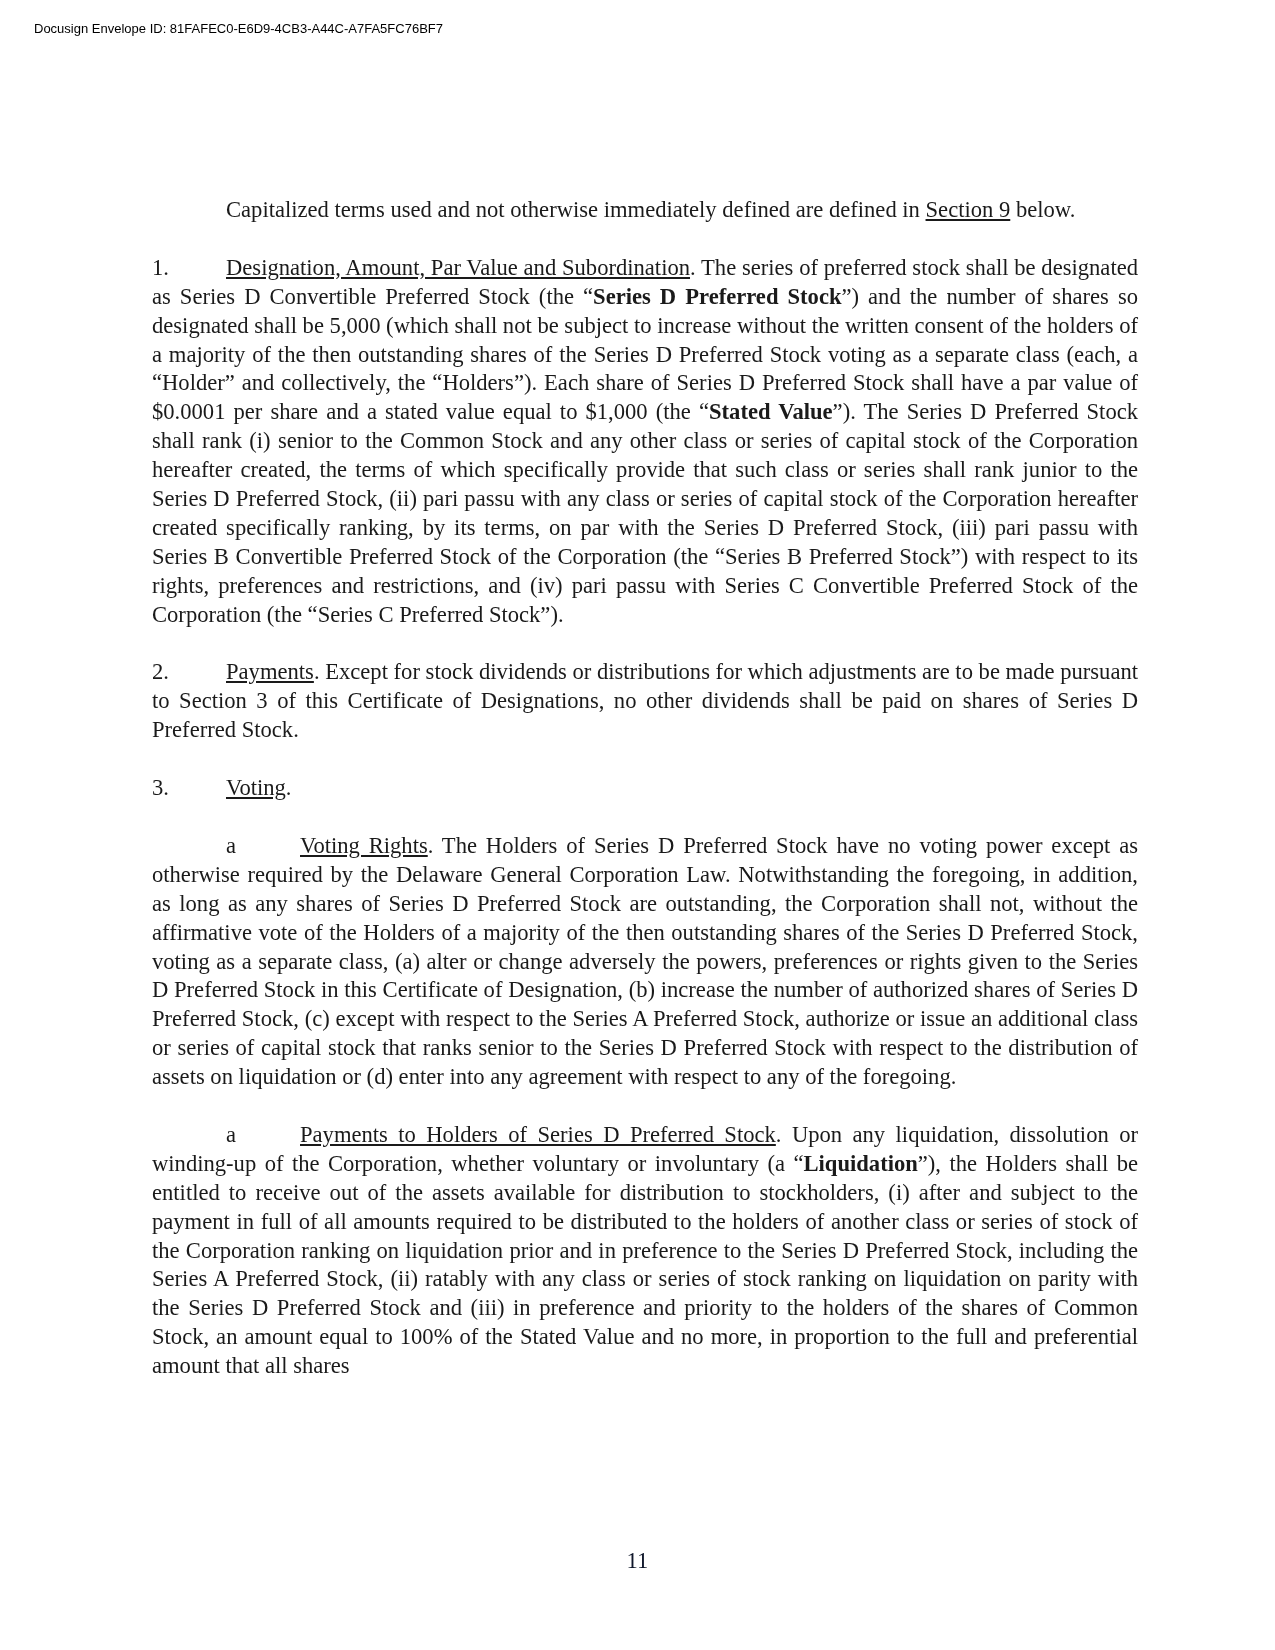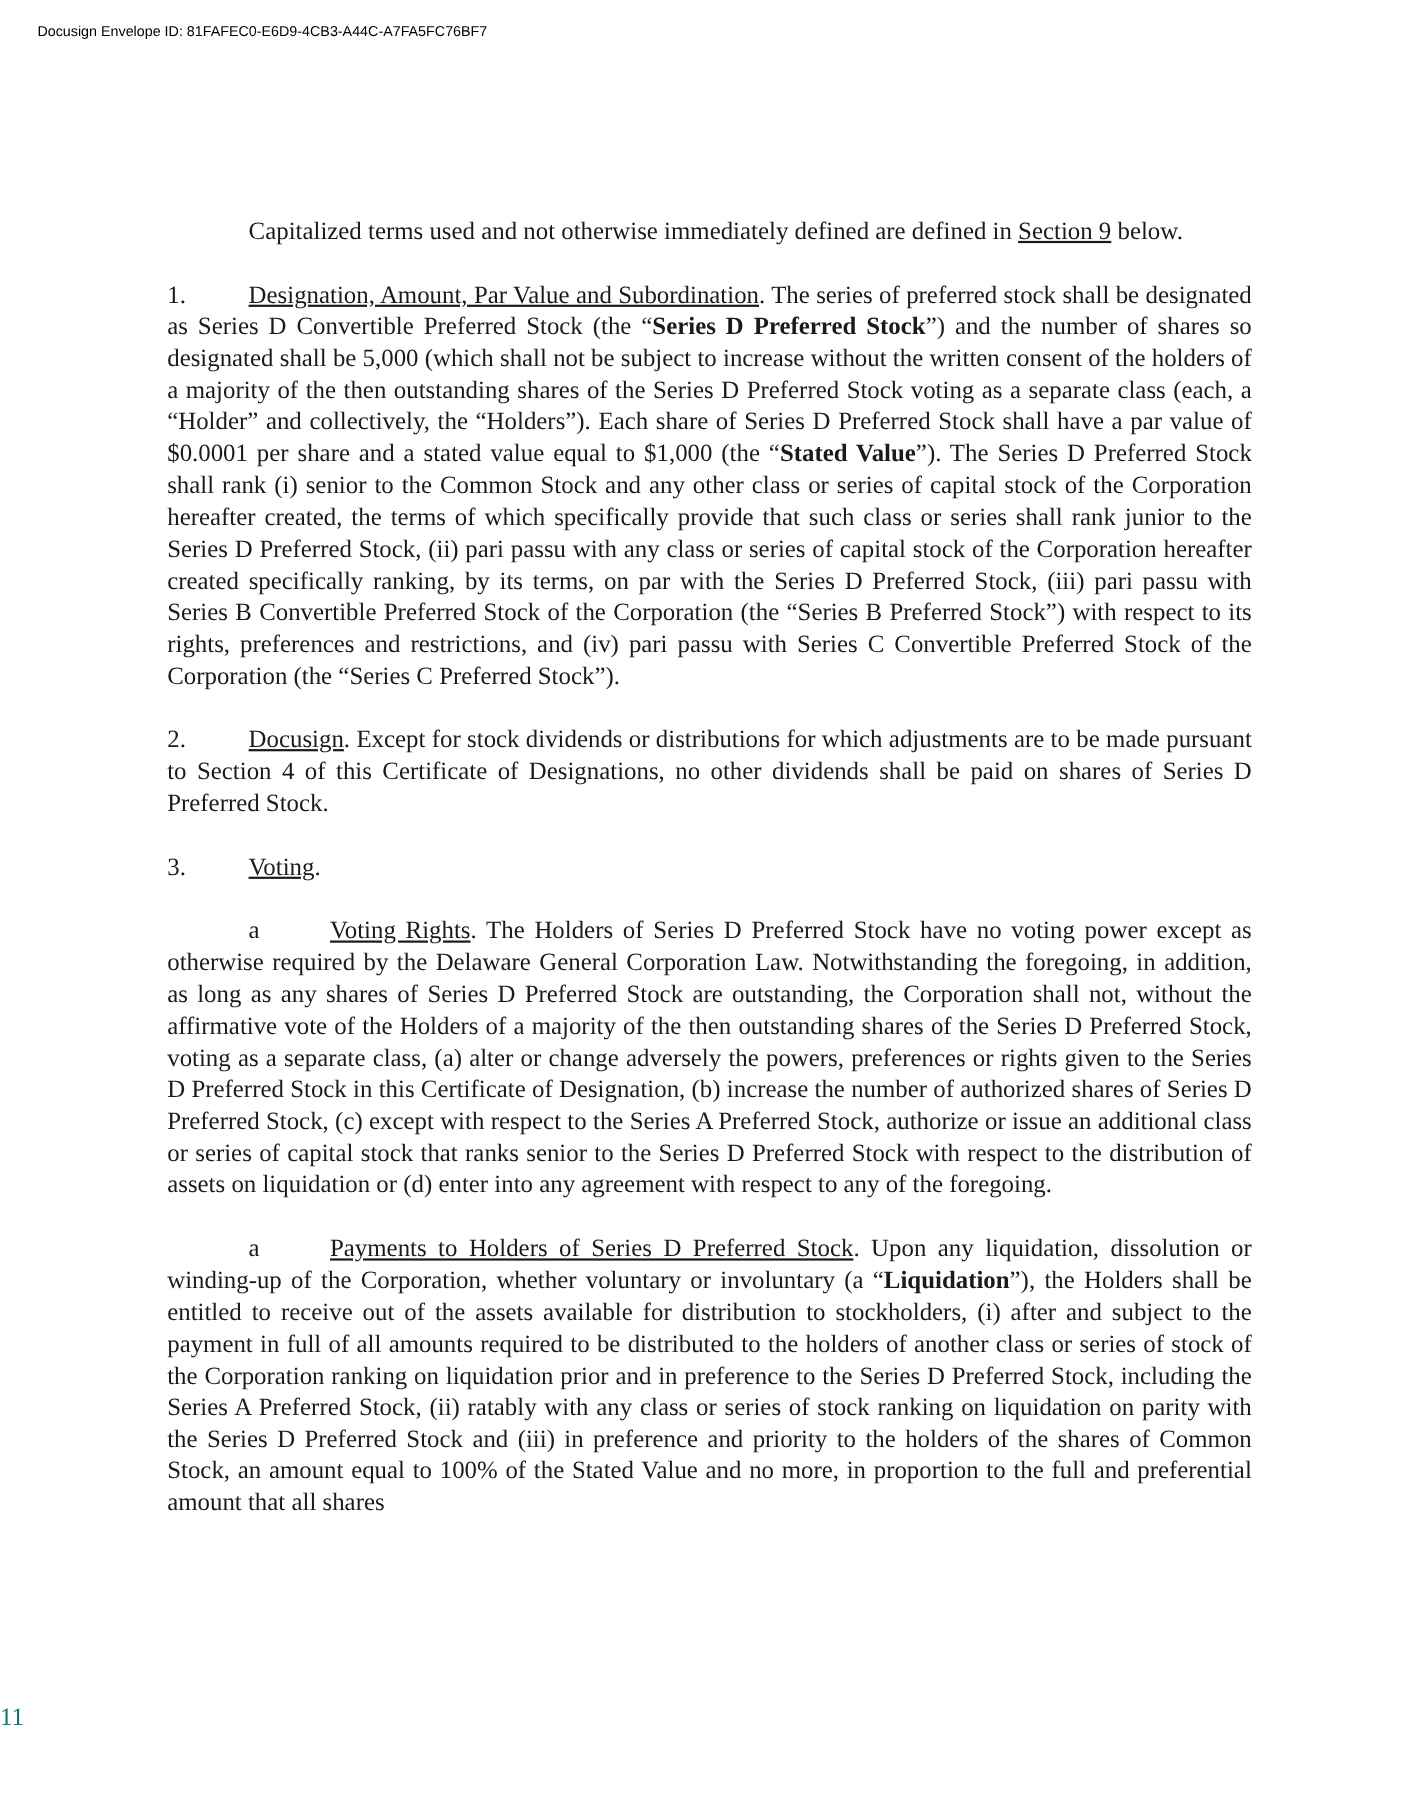--- a/index.html
+++ b/index.html
@@ -15,36 +15,36 @@
   }
   .para { margin: 0 0 28.9px 0; }
   .indent1 { text-indent: 74px; }
   .num { display: inline-block; width: 74px; text-indent: 0; }
   .subnum { display: inline-block; width: 74px; }
   .sub { text-indent: 74px; }
   .u { text-decoration: underline; text-underline-offset: 2px; }
   .b { font-weight: bold; }
   .heading-only { margin-bottom: 28.9px; }
   .page-number {
-    position: absolute; left: 0; width: 1275px; top: 1548px; 
-    font-family: "Liberation Serif", serif; font-size: 22.6px; color: #0f766e;
+    position: absolute; left: 0; width: 1275px; top: 1548px; text-align: center;
+    font-family: "Liberation Serif", serif; font-size: 22.6px; color: #0f172a;
   }
 </style>
 </head>
 <body>
 
 <div class="envelope">Docusign Envelope ID: 81FAFEC0-E6D9-4CB3-A44C-A7FA5FC76BF7</div>
 
 <div class="page">
 
   <p class="para indent1"><span>Capitalized terms used and not otherwise immediately defined are defined in </span><span class="u">Section 9</span><span> below.</span></p>
 
   <p class="para"><span class="num">1.</span><span class="u">Designation, Amount, Par Value and Subordination</span><span>. The series of preferred stock shall be designated as Series D Convertible Preferred Stock (the “</span><span class="b">Series D Preferred Stock</span><span>”) and the number of shares so designated shall be 5,000 (which shall not be subject to increase without the written consent of the holders of a majority of the then outstanding shares of the Series D Preferred Stock voting as a separate class (each, a “Holder” and collectively, the “Holders”). Each share of Series D Preferred Stock shall have a par value of $0.0001 per share and a stated value equal to $1,000 (the “</span><span class="b">Stated Value</span><span>”). The Series D Preferred Stock shall rank (i) senior to the Common Stock and any other class or series of capital stock of the Corporation hereafter created, the terms of which specifically provide that such class or series shall rank junior to the Series D Preferred Stock, (ii) pari passu with any class or series of capital stock of the Corporation hereafter created specifically ranking, by its terms, on par with the Series D Preferred Stock, (iii) pari passu with Series B Convertible Preferred Stock of the Corporation (the “Series B Preferred Stock”) with respect to its rights, preferences and restrictions, and (iv) pari passu with Series C Convertible Preferred Stock of the Corporation (the “Series C Preferred Stock”).</span></p>
 
-  <p class="para"><span class="num">2.</span><span class="u">Docusign</span><span>. Except for stock dividends or distributions for which adjustments are to be made pursuant to Section 4 of this Certificate of Designations, no other dividends shall be paid on shares of Series D Preferred Stock.</span></p>
+  <p class="para"><span class="num">2.</span><span class="u">Payments</span><span>. Except for stock dividends or distributions for which adjustments are to be made pursuant to Section 3 of this Certificate of Designations, no other dividends shall be paid on shares of Series D Preferred Stock.</span></p>
 
   <p class="para heading-only"><span class="num">3.</span><span class="u">Voting</span><span>.</span></p>
 
   <p class="para sub"><span class="subnum" style="text-indent:0">a</span><span class="u">Voting Rights</span><span>. The Holders of Series D Preferred Stock have no voting power except as otherwise required by the Delaware General Corporation Law. Notwithstanding the foregoing, in addition, as long as any shares of Series D Preferred Stock are outstanding, the Corporation shall not, without the affirmative vote of the Holders of a majority of the then outstanding shares of the Series D Preferred Stock, voting as a separate class, (a) alter or change adversely the powers, preferences or rights given to the Series D Preferred Stock in this Certificate of Designation, (b) increase the number of authorized shares of Series D Preferred Stock, (c) except with respect to the Series A Preferred Stock, authorize or issue an additional class or series of capital stock that ranks senior to the Series D Preferred Stock with respect to the distribution of assets on liquidation or (d) enter into any agreement with respect to any of the foregoing.</span></p>
 
 
   <p class="para sub"><span class="subnum" style="text-indent:0">a</span><span class="u">Payments to Holders of Series D Preferred Stock</span><span>. Upon any liquidation, dissolution or winding-up of the Corporation, whether voluntary or involuntary (a “</span><span class="b">Liquidation</span><span>”), the Holders shall be entitled to receive out of the assets available for distribution to stockholders, (i) after and subject to the payment in full of all amounts required to be distributed to the holders of another class or series of stock of the Corporation ranking on liquidation prior and in preference to the Series D Preferred Stock, including the Series A Preferred Stock, (ii) ratably with any class or series of stock ranking on liquidation on parity with the Series D Preferred Stock and (iii) in preference and priority to the holders of the shares of Common Stock, an amount equal to 100% of the Stated Value and no more, in proportion to the full and preferential amount that all shares</span></p>
 
 </div>
 

